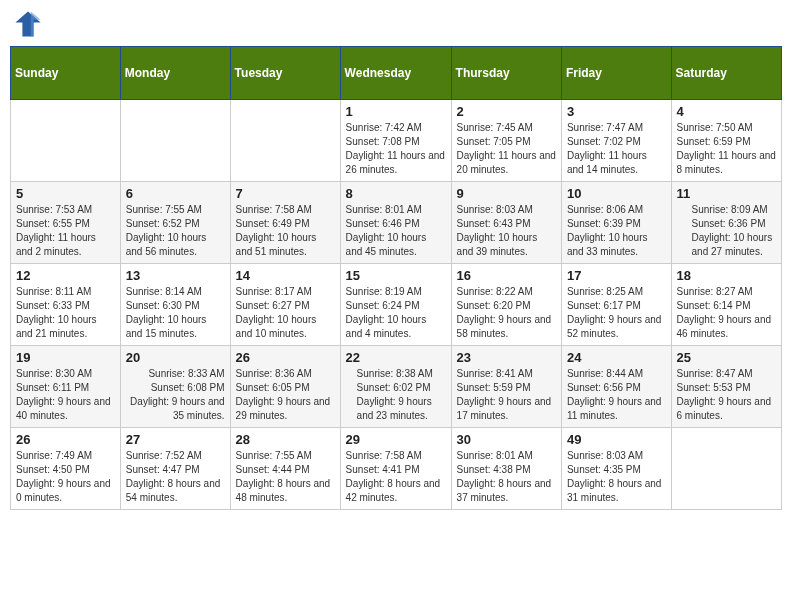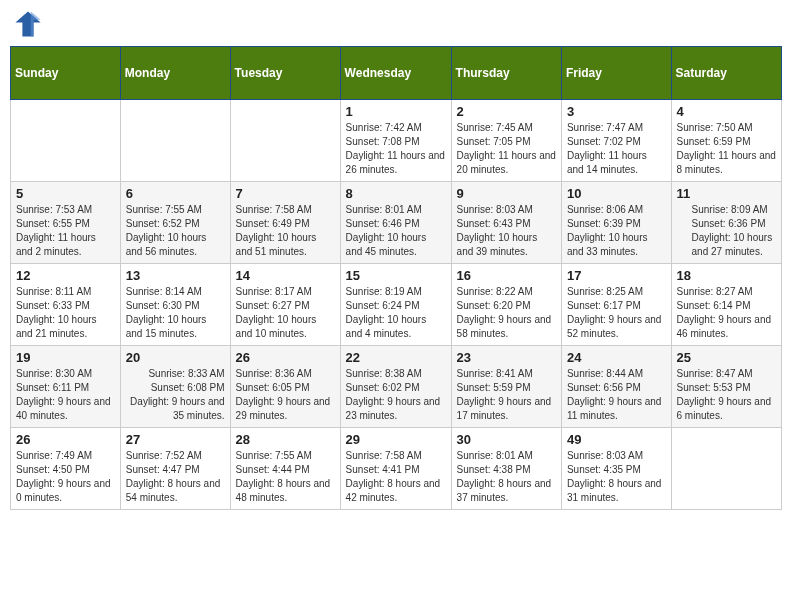--- a/index.html
+++ b/index.html
@@ -261,21 +261,21 @@
 Daylight: 9 hours and 35 minutes.</div>
         </td>
         <td>
           <span class="day-num">26</span>
           <div class="cell-content" style="white-space: pre-line;">Sunrise: 8:36 AM
 Sunset: 6:05 PM
 Daylight: 9 hours and 29 minutes.</div>
         </td>
         <td>
           <span class="day-num">22</span>
-          <div class="cell-content" style="white-space: pre-line;">Sunrise: 8:38 AM
+          <div class="cell-content" style="white-space: pre-line; margin-left: 11px;">Sunrise: 8:38 AM
 Sunset: 6:02 PM
 Daylight: 9 hours and 23 minutes.</div>
         </td>
         <td>
           <span class="day-num">23</span>
           <div class="cell-content" style="white-space: pre-line;">Sunrise: 8:41 AM
 Sunset: 5:59 PM
 Daylight: 9 hours and 17 minutes.</div>
         </td>
         <td>

